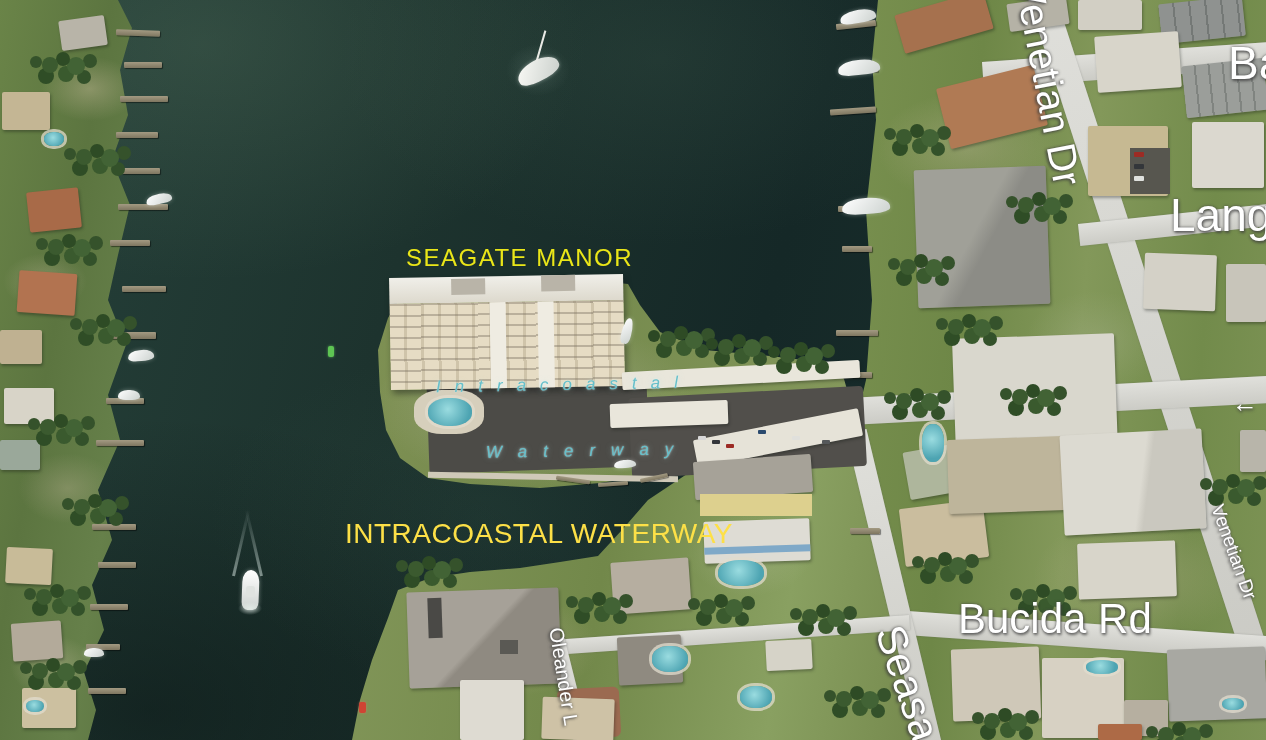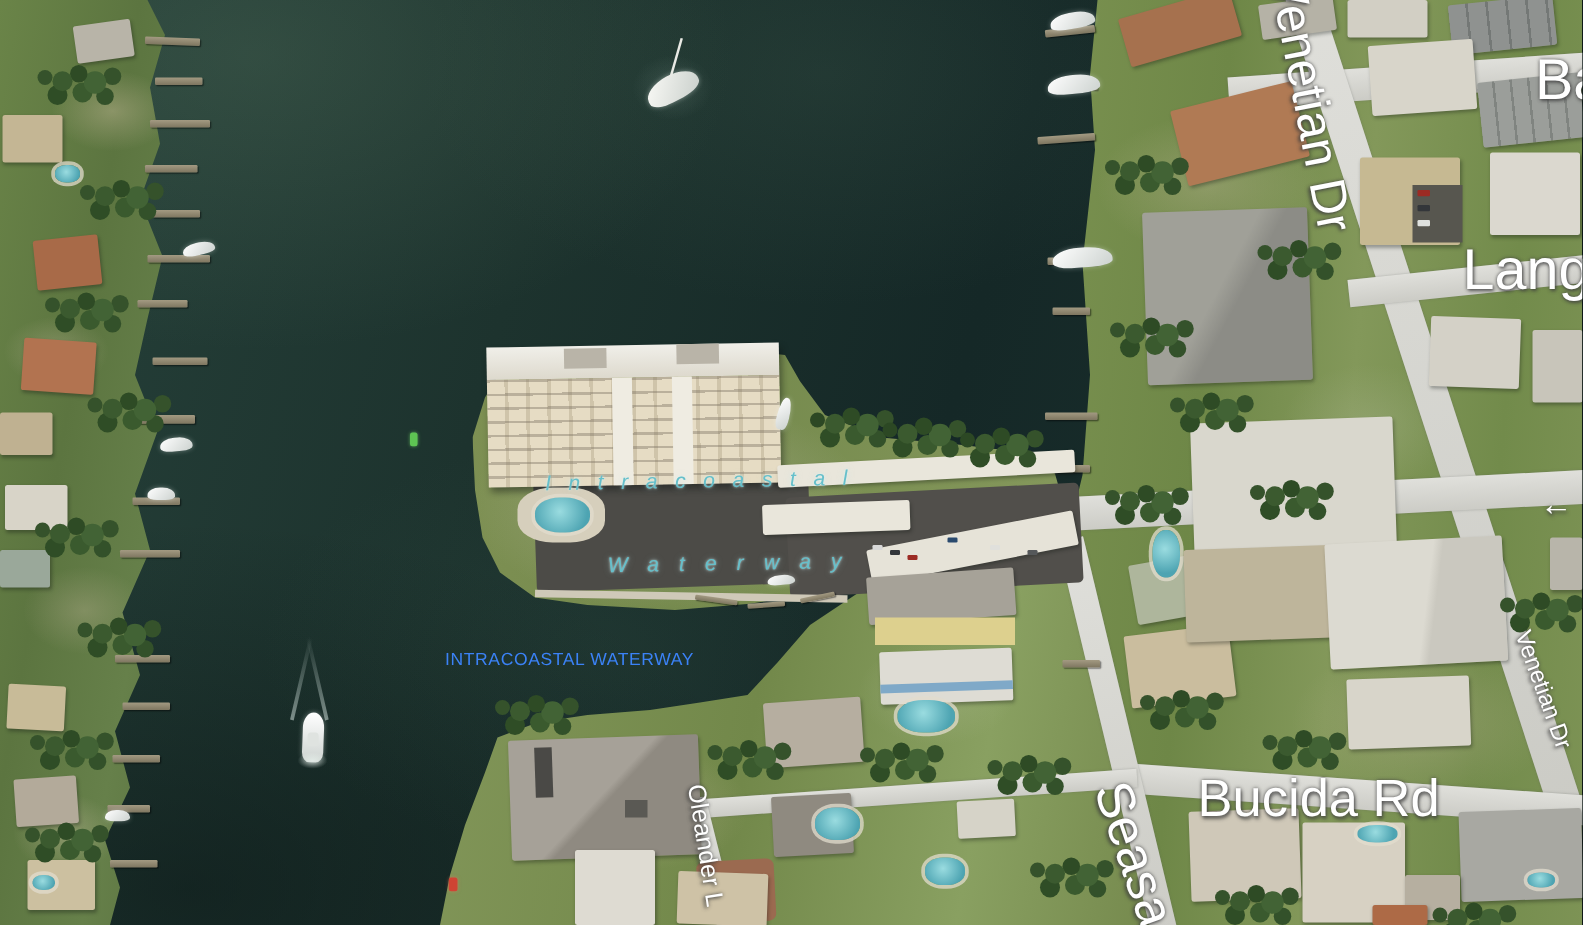--- a/index.html
+++ b/index.html
@@ -264,20 +264,21 @@
     <div class="abs" style="left:359px;top:702px;width:7px;height:11px;background:#cf4433;border-radius:2px;box-shadow:0 0 3px rgba(240,120,100,.5);"></div>
   </div>
 
   <div class="wtext" style="left:436px;top:376px;font-size:17px;letter-spacing:14px;transform:rotate(-1deg);">Intracoastal</div>
   <div class="wtext" style="left:486px;top:442px;font-size:17px;letter-spacing:16px;transform:rotate(-1deg);">Waterway</div>
 
   <div class="rlabel" style="left:1048px;top:-24px;font-size:40px;transform:rotate(79deg);">Venetian Dr</div>
   <div class="rlabel" style="left:1228px;top:40px;font-size:46px;">Ba</div>
   <div class="rlabel" style="left:1170px;top:192px;font-size:46px;">Lang</div>
   <div class="rlabel" style="left:1232px;top:390px;font-size:26px;">←</div>
-  <div class="rlabel" style="left:958px;top:598px;font-size:42px;margin-top:20px;">Bucida Rd</div>
+  <div class="rlabel" style="left:958px;top:598px;font-size:42px;">Bucida Rd</div>
   <div class="rlabel" style="left:908px;top:620px;font-size:42px;transform:rotate(71deg);">Seasa</div>
   <div class="rlabel" style="left:566px;top:626px;font-size:20px;transform:rotate(81deg);">Oleander L</div>
   <div class="rlabel" style="left:1226px;top:502px;font-size:19px;transform:rotate(70deg);">Venetian Dr</div>
 
-  <div class="ylabel" style="left:356px;top:520px;font-size:14px;color:#3b82f6;letter-spacing:0.5px;">INTRACOASTAL WATERWAY</div>
+  <div class="ylabel" style="left:406px;top:246px;font-size:24px;color:#eae618;letter-spacing:1.5px;">SEAGATE MANOR</div>
+  <div class="ylabel" style="left:345px;top:520px;font-size:28px;color:#fde047;letter-spacing:0.5px;">INTRACOASTAL WATERWAY</div>
 
 </div>
 
 </body></html>

